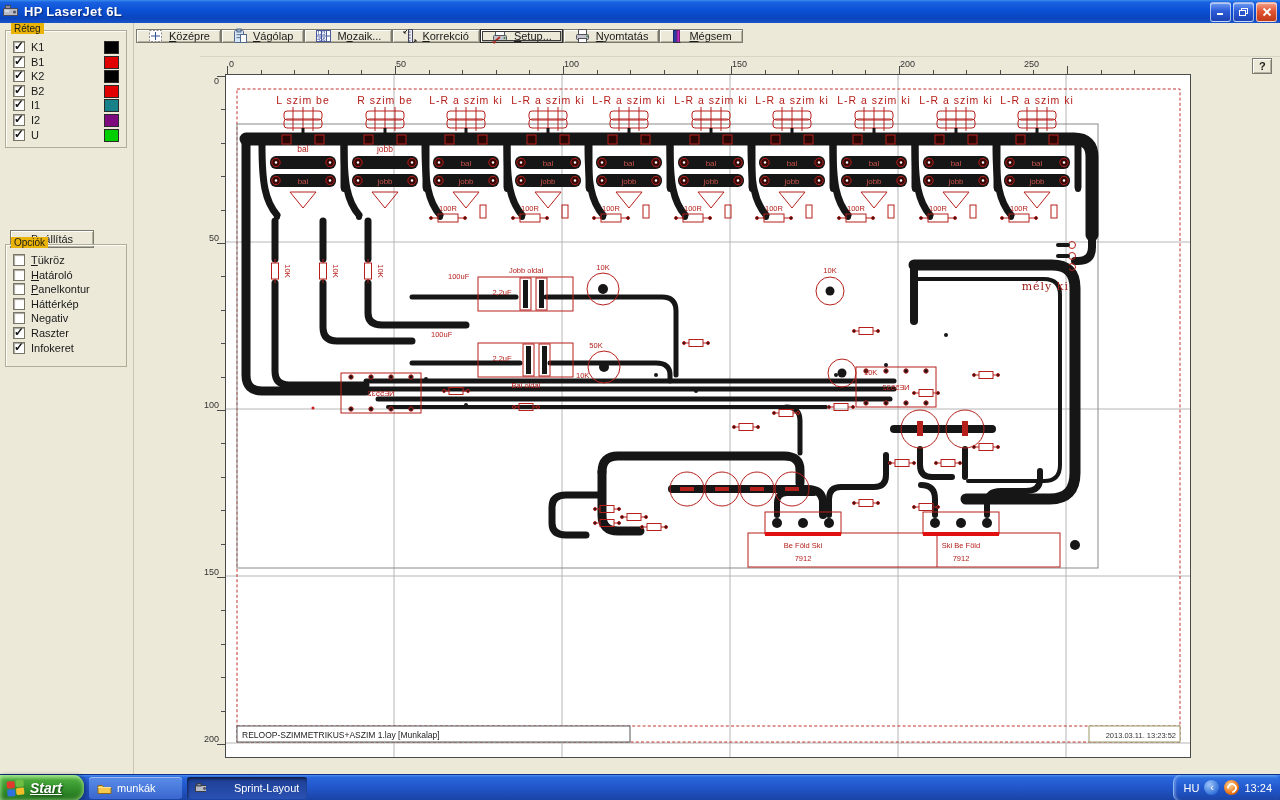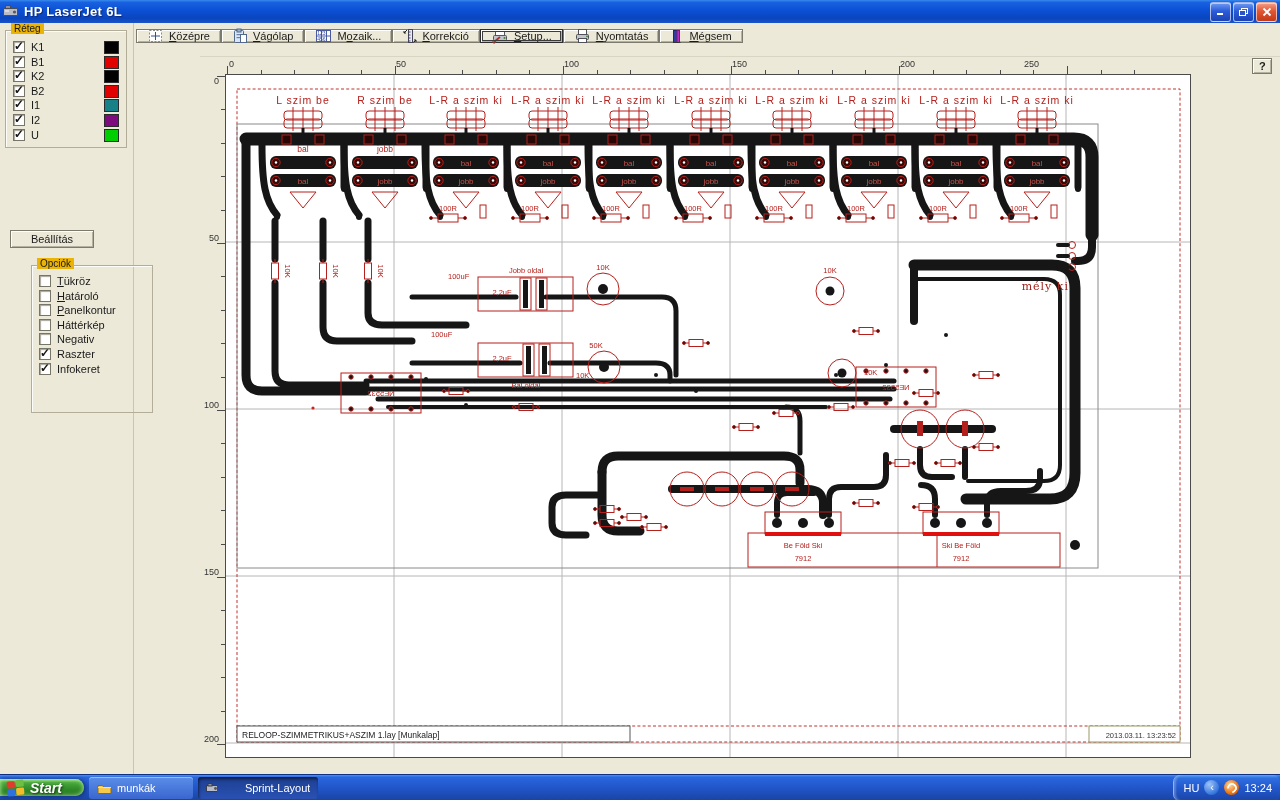--- a/index.html
+++ b/index.html
@@ -30,21 +30,21 @@
     box-shadow:inset 1px 1px 1px #a9a79c;margin-right:6px;position:relative;flex:0 0 auto;}
   .rad.on::after{content:"";position:absolute;left:2px;top:2px;width:5px;height:5px;border-radius:50%;background:#1c1c1c;}
   .swatch{margin-left:auto;width:13px;height:11px;border:1px solid #2a2a2a;}
   .key{text-decoration:underline;}
   .pct{margin-left:auto;color:#a3a091;}
   .btn{background:#ece9d8;border:1px solid #7c796d;box-shadow:inset 1px 1px 0 #fff,inset -1px -1px 0 #b4b1a2;
     font-family:"Liberation Sans",sans-serif;font-size:11px;color:#1a1a1a;}
   #btn-settings{position:absolute;top:207px;left:10px;width:84px;height:18px;}
   #grp-layers{top:7px;height:118px;}   #grp-layers .rows{padding-top:10px;}
   #grp-mask{top:130px;height:57px;}    #grp-mask .rows{padding-top:9px;}
-  #grp-options{top:242px;height:148px;margin-left:26px;}#grp-options .rows{padding-top:9px;}
+  #grp-options{top:221px;height:123px;}#grp-options .rows{padding-top:9px;}
   #grp-view{top:375px;height:67px;}    #grp-view .rows{padding-top:10px;}
   #zoom-slider{position:absolute;left:5px;right:5px;bottom:5px;height:16px;background:#f7f6f1;
     border:1px solid #b1ad99;display:flex;justify-content:space-between;align-items:center;}
   .sl-btn{width:15px;height:14px;line-height:13px;text-align:center;font-size:8px;color:#b2af9f;padding:0;}
   
   #toolbar{position:absolute;left:136px;top:29px;height:26px;display:flex;}
   .tbtn{height:14px;display:flex;align-items:center;gap:5px;padding:0 10px;white-space:nowrap;text-align:right;}
   .tbtn.default{outline:1px solid #3c3c3c;outline-offset:-3px;border-color:#2e2e2e;}
   
   #preview{position:absolute;left:200px;top:56px;width:1080px;height:718px;background:#ece9d8;
@@ -68,24 +68,24 @@
   .rtxt{fill:#b5201c;font-size:7.5px;font-family:"Liberation Sans",sans-serif;}
   .clabel{fill:#b5201c;font-size:10.5px;letter-spacing:1px;text-anchor:middle;font-family:"Liberation Sans",sans-serif;}
   .btxt{fill:#c8524a;font-size:8px;text-anchor:middle;font-family:"Liberation Sans",sans-serif;}
   .ftxt{fill:#b5201c;font-size:8.5px;text-anchor:middle;font-family:"Liberation Sans",sans-serif;}
   .mely{fill:#a0241e;font-size:11px;letter-spacing:1px;font-family:"DejaVu Serif",serif;}
   .grid{stroke:#b6b6b6;stroke-width:1;}
   
   #taskbar{position:absolute;left:0;bottom:0;width:1280px;height:26px;
     background:linear-gradient(180deg,#4a90f4 0%,#2a66dd 9%,#2258cd 45%,#1a44a5 100%);
     border-top:1px solid #0f3183;box-sizing:border-box;display:flex;align-items:center;}
-  #start{height:17px;width:84px;display:flex;align-items:center;gap:5px;padding-left:7px;box-sizing:border-box;
+  #start{height:26px;width:84px;display:flex;align-items:center;gap:5px;padding-left:7px;box-sizing:border-box;
     border-radius:0 11px 11px 0;color:#fff;font-weight:bold;font-style:italic;font-size:14px;
     background:linear-gradient(180deg,#8fd97a 0%,#48a83c 20%,#2f8b28 60%,#246e1f 100%);
-    text-shadow:1px 1px 2px #103d0e;box-shadow:inset 0 0 5px #b9f09d,2px 0 4px rgba(0,0,0,.4);}
+    text-shadow:1px 1px 2px #103d0e;box-shadow:inset 0 0 5px #b9f09d,2px 0 4px rgba(0,0,0,.4);text-decoration:underline;}
   .task{margin-left:5px;height:22px;border-radius:3px;color:#fff;display:flex;align-items:center;gap:5px;
     padding:0 8px;box-sizing:border-box;background:linear-gradient(180deg,#5a8ee8,#3a66cf);
     box-shadow:inset 0 1px 0 rgba(255,255,255,.4);}
   .task.on{background:linear-gradient(180deg,#1d3e92,#2a52b4);box-shadow:inset 1px 2px 3px rgba(0,0,0,.55);gap:28px;}
   .task .tl{max-width:120px;overflow:hidden;white-space:nowrap;}
   #tray{margin-left:auto;height:26px;display:flex;align-items:center;gap:5px;padding:0 8px 0 10px;color:#fff;
     background:linear-gradient(180deg,#56a0f6 0%,#2f6fe0 12%,#2258cd 50%,#1a44a5 100%);
     border-left:1px solid #8ab6f2;box-shadow:inset 2px 0 2px rgba(255,255,255,.25);border-radius:7px;}
   .trayc{width:15px;height:15px;border-radius:50%;display:flex;align-items:center;justify-content:center;}
   #tray-arrow{background:radial-gradient(circle at 35% 30%,#9cc4fa,#2f6fd8 75%);color:#fff;font-size:11px;line-height:13px;}
@@ -650,21 +650,21 @@
 <div id="taskbar">
   <div id="start">
     <span class="flag">
       <i style="left:0;top:1px;background:#e23a2e"></i>
         <i style="left:9px;top:0;background:#6fbe44"></i>
       <i style="left:0;top:9px;background:#2e72dd"></i>
         <i style="left:9px;top:8px;background:#f5bc2a"></i>
     </span>
     <span>Start</span>
   </div>
-  <div class="task" style="width:104px">
+  <div class="task" style="width:93px">
     <svg width="15" height="12">
         <path d="M1,3.5 h4.5 l1.5,2 h7 v6 h-13 z" fill="#f6c84c" stroke="#8a6a1a"></path>
         <path d="M1,5.5 h13" stroke="#fbe28e"></path>
       </svg>
     <span class="tl">munkák</span>
   </div>
   <div class="task on" style="width:120px">
     <svg width="14" height="12">
         <rect x="0.5" y="3.5" width="12" height="6" fill="#b9bcc6" stroke="#3a3d47"></rect>
         <rect x="2" y="1.5" width="4" height="2.5" fill="#8b8fa0" stroke="#3a3d47"></rect>

